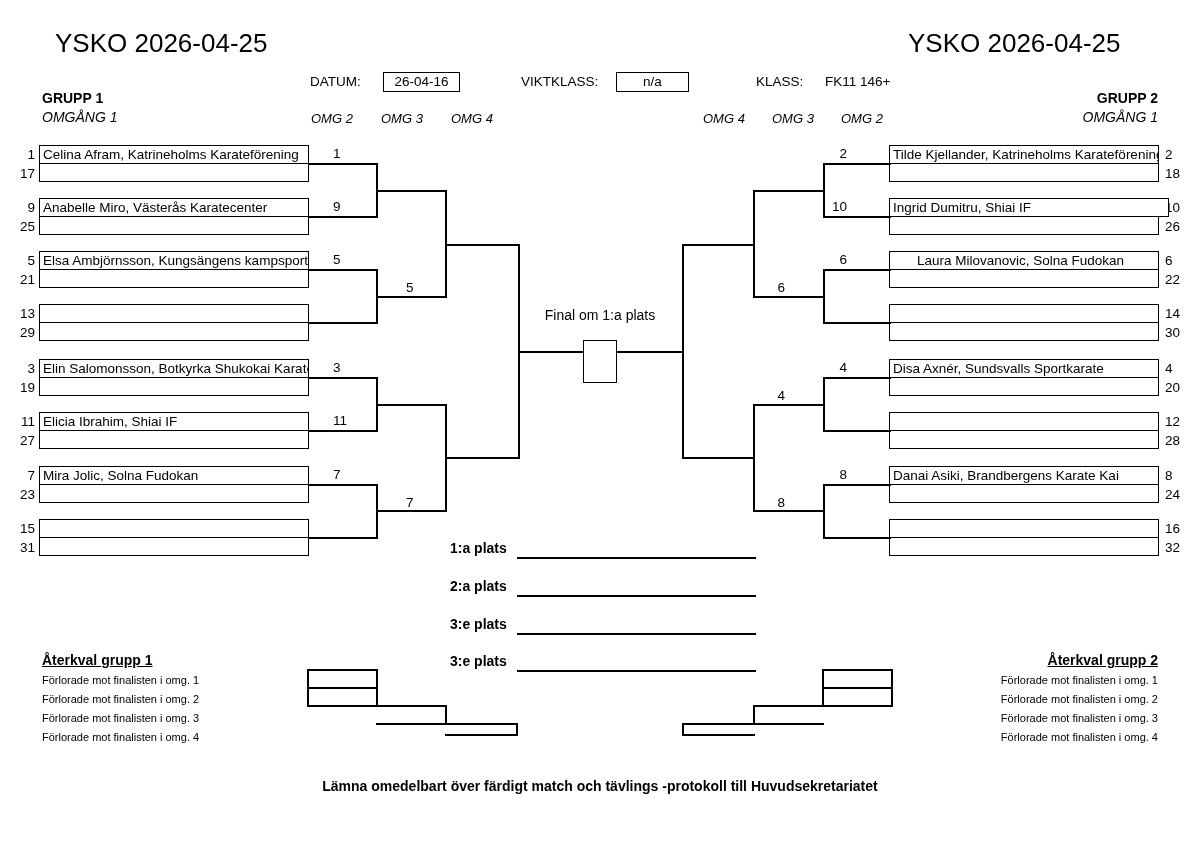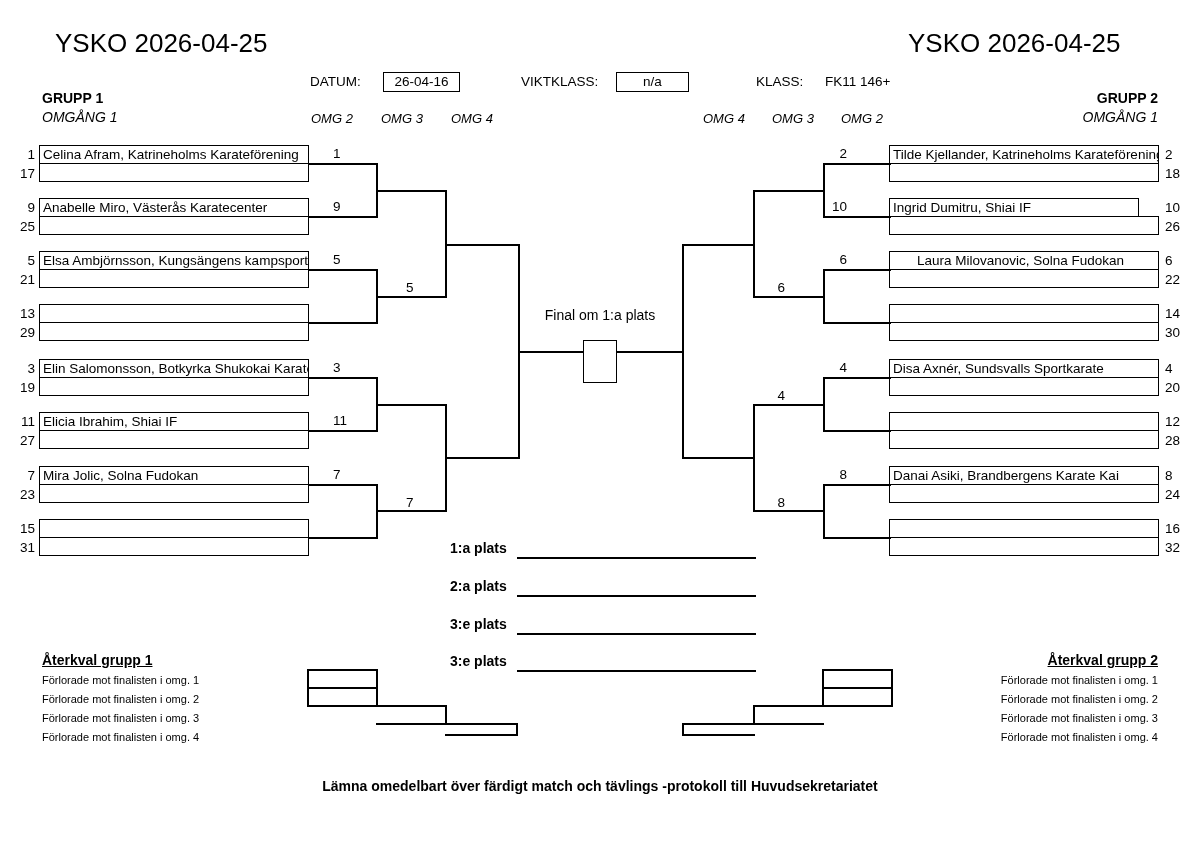--- a/index.html
+++ b/index.html
@@ -253,21 +253,21 @@
   <div class="abs final-label" style="left:500px; top:307px; width:200px;">Final om 1:a plats</div>
   <div class="abs finalbox" style="left:583px; top:340px; width:34px; height:43px;"></div>
 
   <div class="abs seed r" style="left:1165px; top:145px; width:24px;">2</div>
   <div class="abs seed r" style="left:1165px; top:164px; width:24px;">18</div>
   <div class="abs namebox right" style="left:889px; top:145px; width:270px;">Tilde Kjellander, Katrineholms Karateförening</div>
   <div class="abs namebox right" style="left:889px; top:163px; width:270px;"></div>
 
   <div class="abs seed r" style="left:1165px; top:198px; width:24px;">10</div>
   <div class="abs seed r" style="left:1165px; top:217px; width:24px;">26</div>
-  <div class="abs namebox right" style="left:889px; top:198px; width:250px;">Ingrid Dumitru, Shiai IF</div>
+  <div class="abs namebox right" style="left:889px; top:198px; width:280px;">Ingrid Dumitru, Shiai IF</div>
   <div class="abs namebox right" style="left:889px; top:216px; width:270px;"></div>
 
   <div class="abs seed r" style="left:1165px; top:251px; width:24px;">6</div>
   <div class="abs seed r" style="left:1165px; top:270px; width:24px;">22</div>
   <div class="abs namebox right" style="left:889px; top:251px; width:270px;padding-left:27px;">Laura Milovanovic, Solna Fudokan</div>
   <div class="abs namebox right" style="left:889px; top:269px; width:270px;"></div>
 
   <div class="abs seed r" style="left:1165px; top:304px; width:24px;">14</div>
   <div class="abs seed r" style="left:1165px; top:323px; width:24px;">30</div>
   <div class="abs namebox right" style="left:889px; top:304px; width:270px;"></div>

